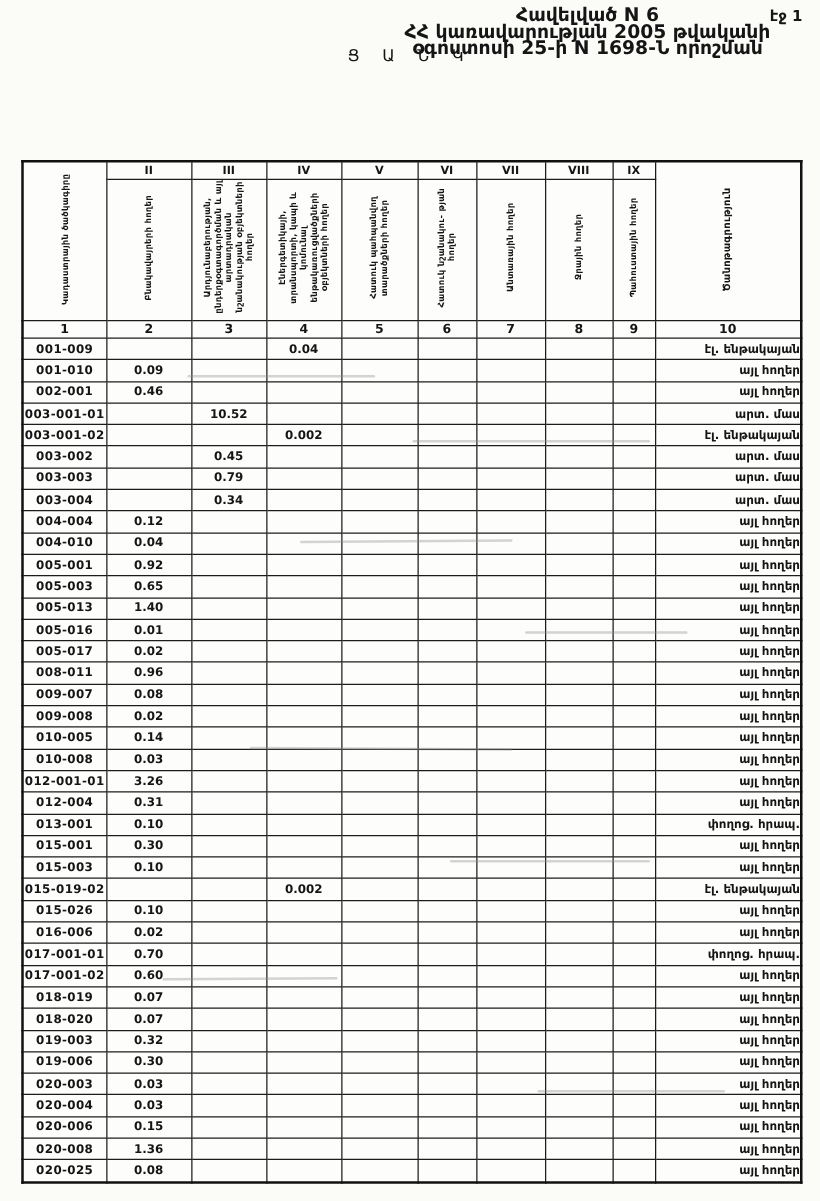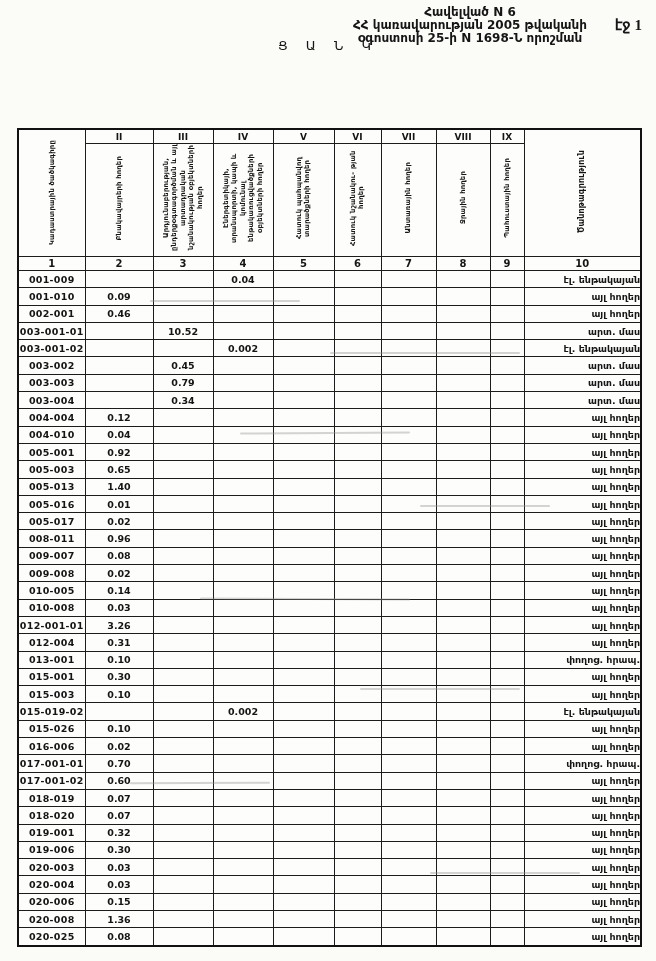--- a/index.html
+++ b/index.html
@@ -8,25 +8,25 @@
     width:656px;height:961px;
     margin:0 auto;
     background:#fbfbf8;
     font-family:"DejaVu Sans",sans-serif;
     color:#151515;
     overflow:hidden;
   }
   
   .doc-header{
     position:absolute;top:6px;left:300px;width:340px;
-    text-align:center;font-size:12px;font-weight:700;line-height:13px;
+    text-align:center;font-size:15px;font-weight:700;line-height:13px;
   }
   .page-label{
-    position:absolute;top:16px;right:14px;
-    font-size:15px;font-weight:700;font-family:Liberation Serif, serif;
+    position:absolute;top:6px;right:14px;
+    font-size:12px;font-weight:700;
   }
   
   .title-block{position:absolute;top:38px;left:0;width:656px;text-align:center;}
   .title-heading{font-size:13px;font-weight:400;letter-spacing:7px;margin-bottom:0;}
   .title-body{
     width:636px;margin:0 auto;
     font-size:11px;font-weight:700;line-height:15.5px;letter-spacing:.2px;
   }
   
   table.land{
@@ -513,21 +513,21 @@
           <td class="val"></td>
           <td class="val"></td>
           <td class="val"></td>
           <td class="val"></td>
           <td class="val"></td>
           <td class="val"></td>
           <td class="val"></td>
           <td class="note">այլ հողեր</td>
         </tr>
         <tr>
-          <td class="code">019-001</td>
+          <td class="code">019-003</td>
           <td class="val">0.32</td>
           <td class="val"></td>
           <td class="val"></td>
           <td class="val"></td>
           <td class="val"></td>
           <td class="val"></td>
           <td class="val"></td>
           <td class="val"></td>
           <td class="note">այլ հողեր</td>
         </tr>

